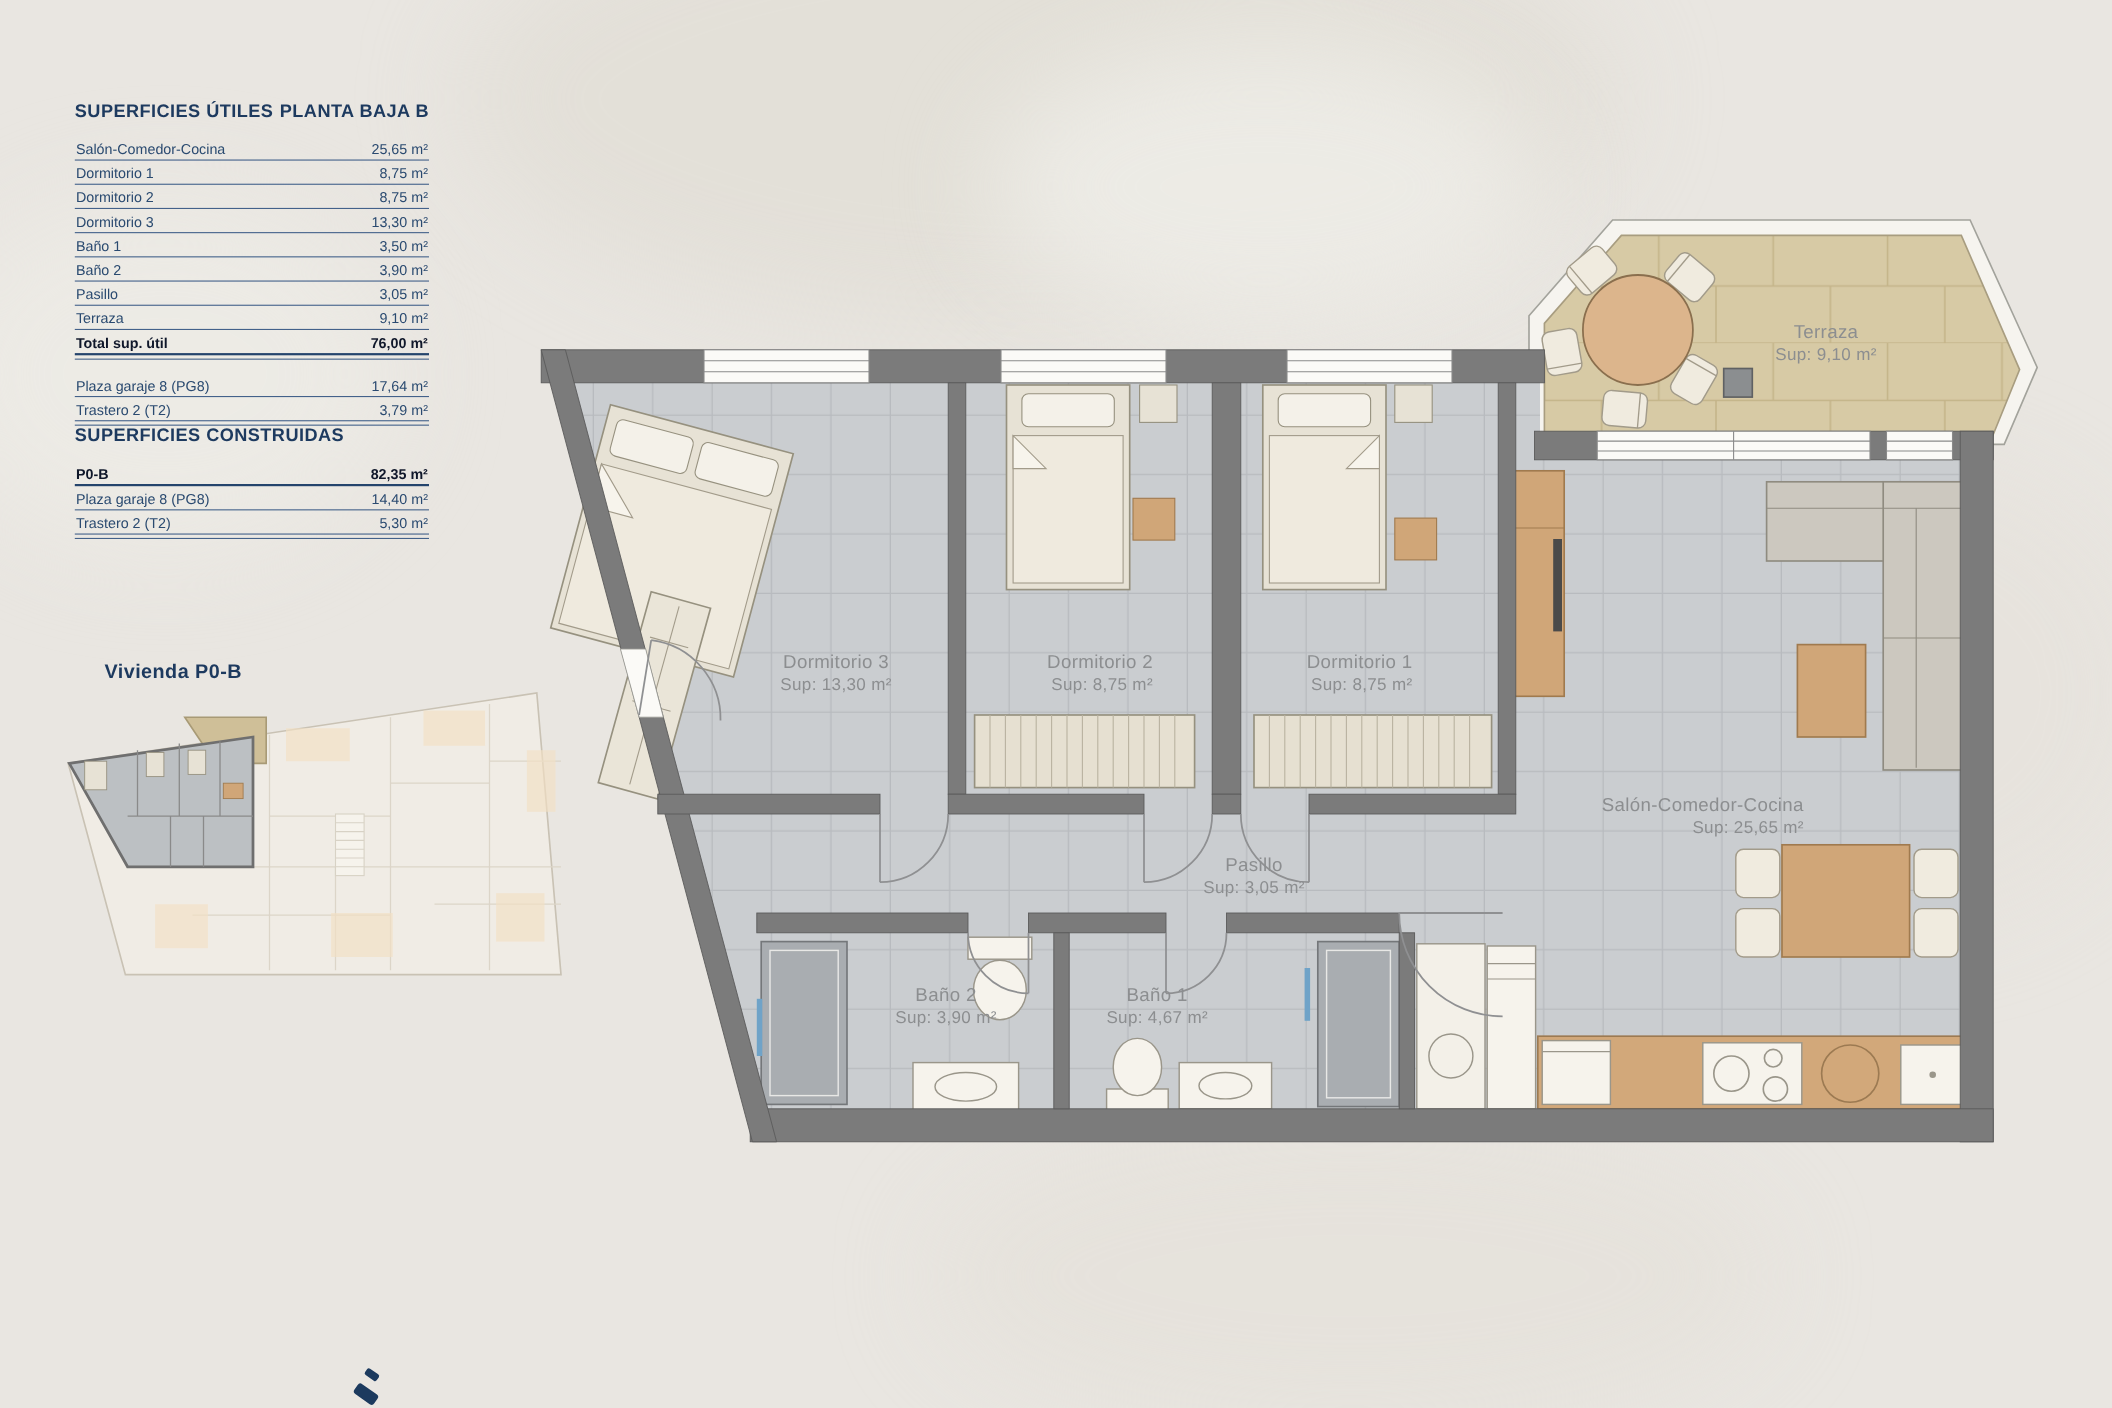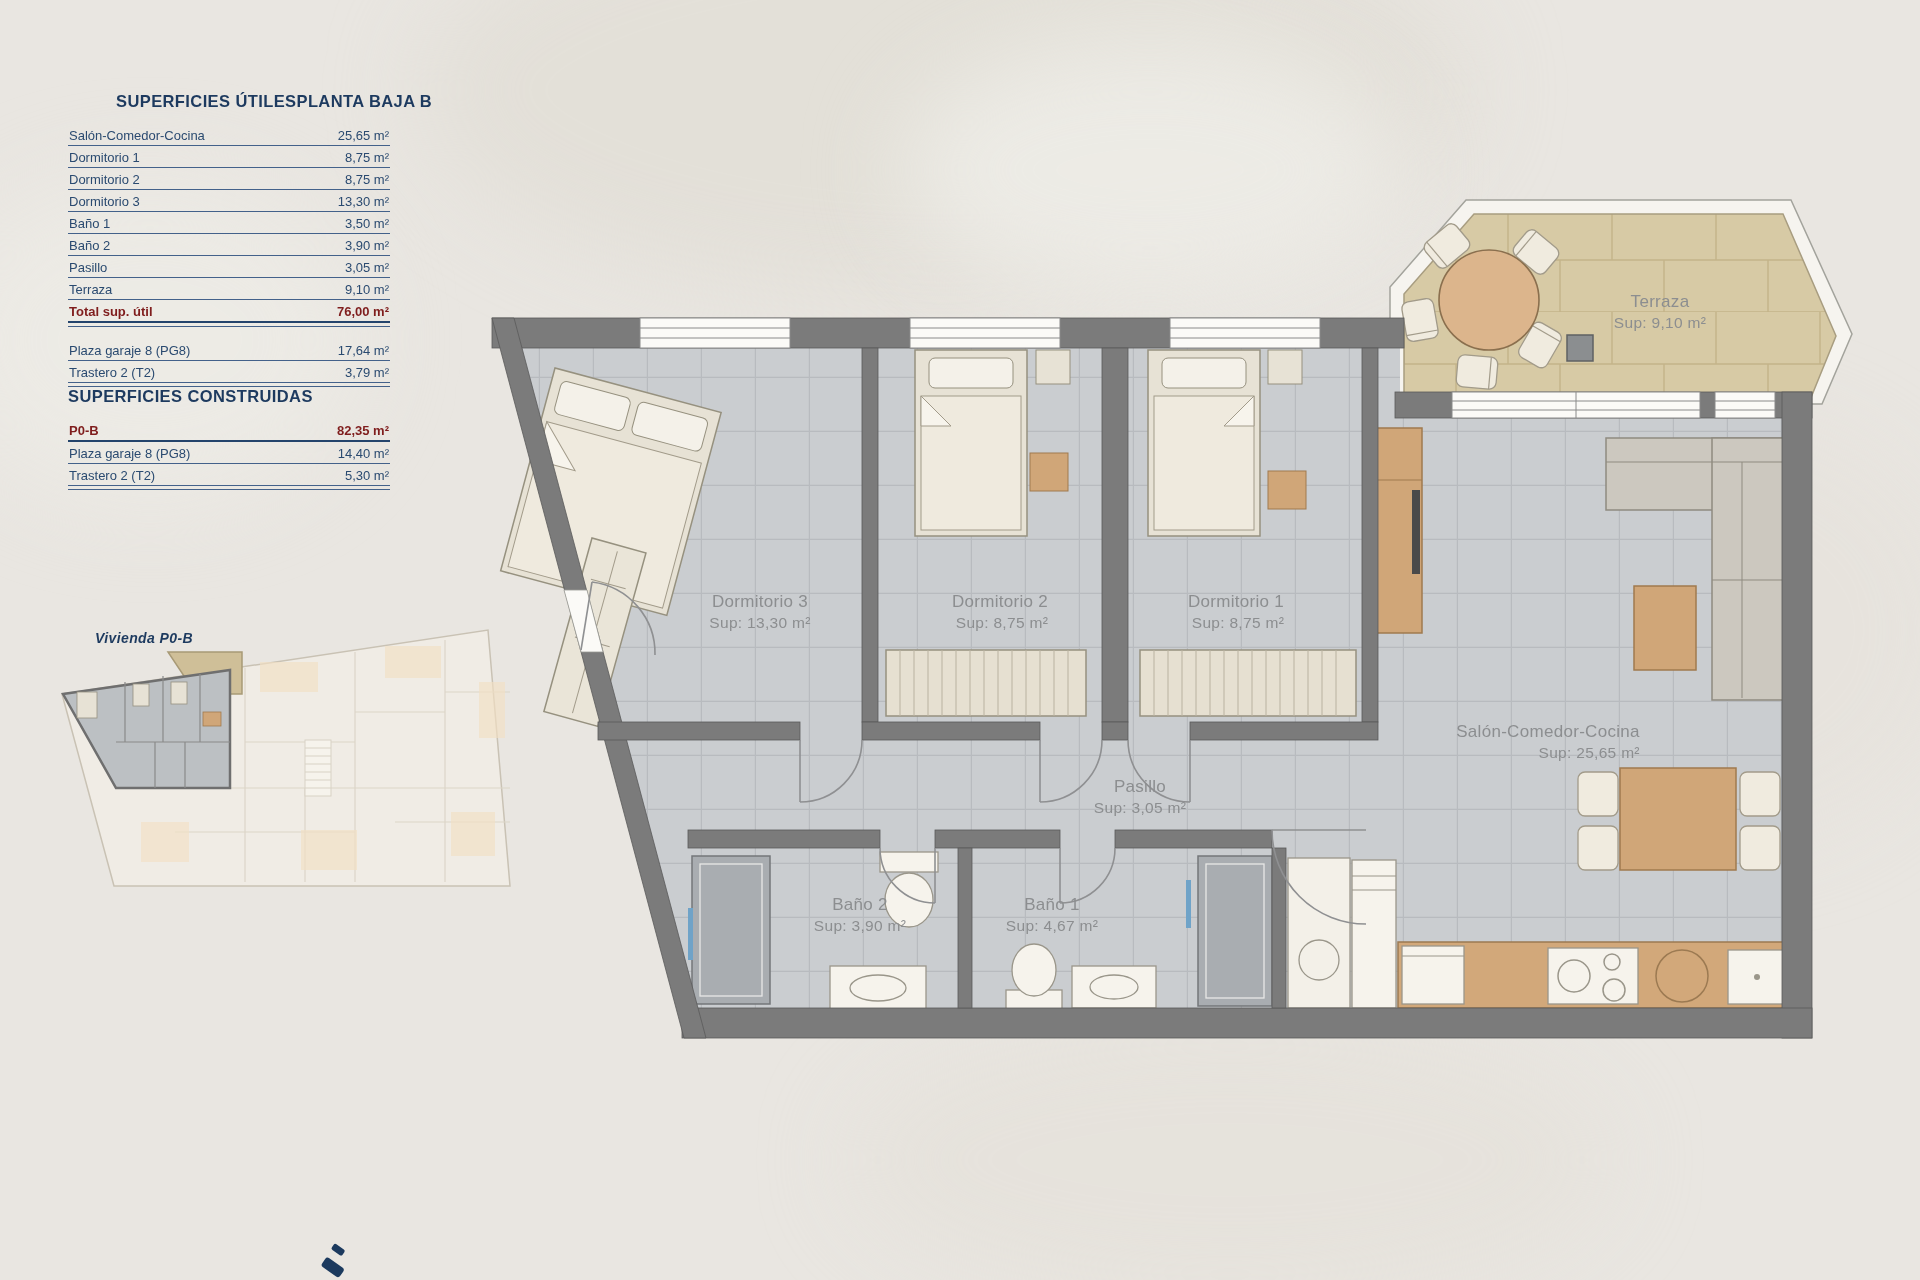--- a/index.html
+++ b/index.html
@@ -8,33 +8,33 @@
   .blob{position:absolute;border-radius:50%;filter:blur(45px);pointer-events:none;}
   .b1{left:420px;top:-120px;width:1050px;height:420px;background:rgba(222,218,210,.55);}
   .b2{left:900px;top:40px;width:500px;height:260px;background:rgba(239,237,232,.8);}
   .b3{left:850px;top:1020px;width:760px;height:280px;background:rgba(227,223,216,.5);}
   .b4{left:-60px;top:180px;width:420px;height:320px;background:rgba(238,236,231,.7);}
   .b5{left:1500px;top:420px;width:460px;height:420px;background:rgba(228,224,217,.45);}
 
   
   .panel{position:absolute;left:68px;top:92px;width:322px;color:#1d3a5f;}
   .phead{display:flex;justify-content:space-between;font-weight:bold;
-         font-size:16.5px;letter-spacing:.4px;white-space:nowrap;margin-left:48px;}
+         font-size:16.5px;letter-spacing:.4px;white-space:nowrap;}
   .stable{margin-top:13px;}
   .srow{display:flex;justify-content:space-between;align-items:flex-end;
         font-size:13px;color:#2a4a70;border-bottom:1.2px solid #43618a;
         padding:4px 1px 2px;}
   .srow .sv{white-space:nowrap;text-align:right;}
-  .srow.bold{font-weight:bold;color:#7f1d1d;border-bottom:2.5px solid #24446c;}
+  .srow.bold{font-weight:bold;color:#0f172a;border-bottom:2.5px solid #24446c;}
   .end-rule{height:1px;background:#43618a;margin-top:3px;}
   .annex{margin-top:12px;}
   .sec-title{font-weight:bold;font-size:16.5px;letter-spacing:.4px;}
 
-  .keyplan-title{position:absolute;left:95px;top:630px;font-size:14px;
-        font-weight:bold;color:#1d3a5f;letter-spacing:.4px;font-style:italic;}
+  .keyplan-title{position:absolute;left:95px;top:600px;font-size:18px;
+        font-weight:bold;color:#1d3a5f;letter-spacing:.4px;}
 
   
   .rlabel{position:absolute;transform:translate(-50%,-50%);text-align:center;
           color:#8c8e90;font-size:17px;line-height:1.3;letter-spacing:.3px;
           white-space:nowrap;}
   .rlabel .sup{font-size:15.5px;display:block;text-align:right;}
   svg{position:absolute;}
 </style>
 </head>
 <body>

